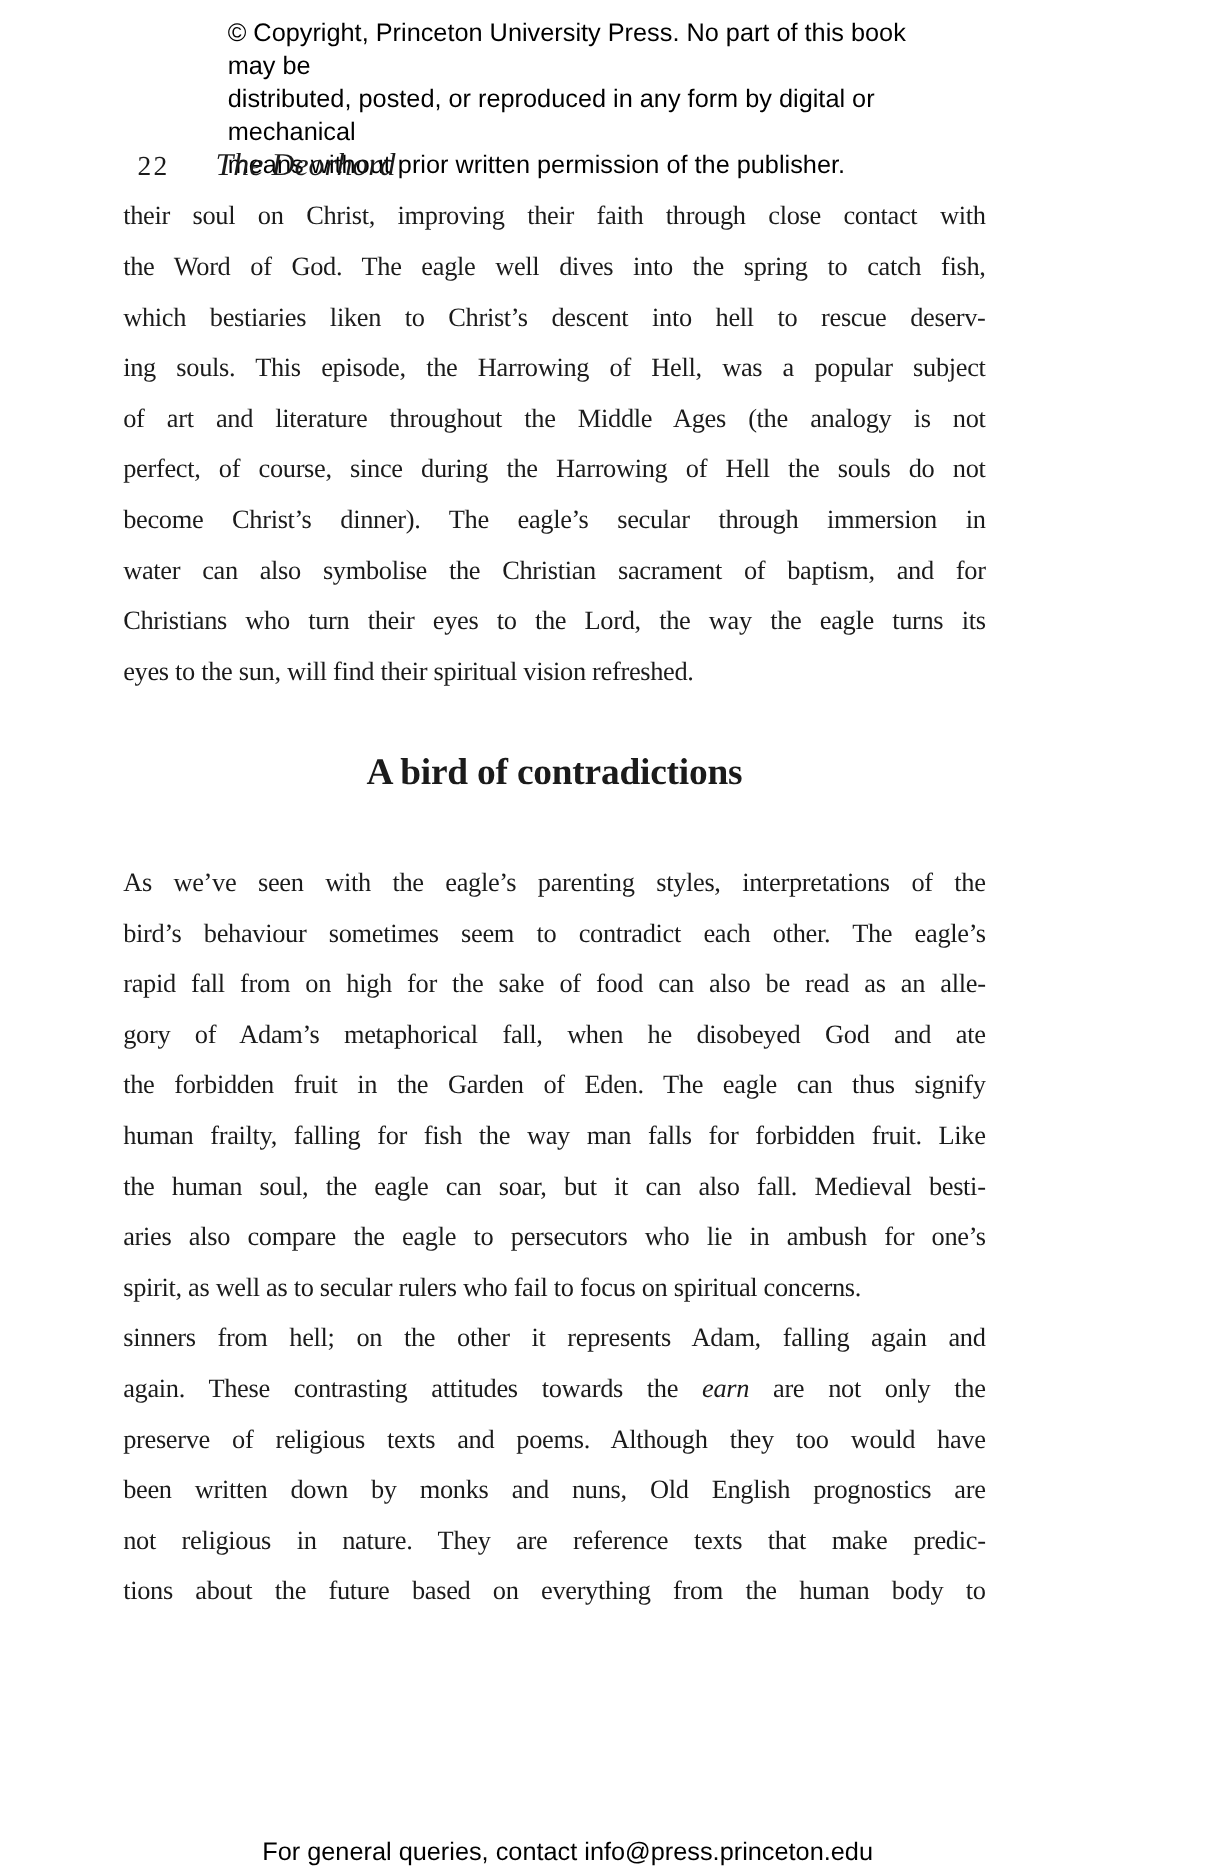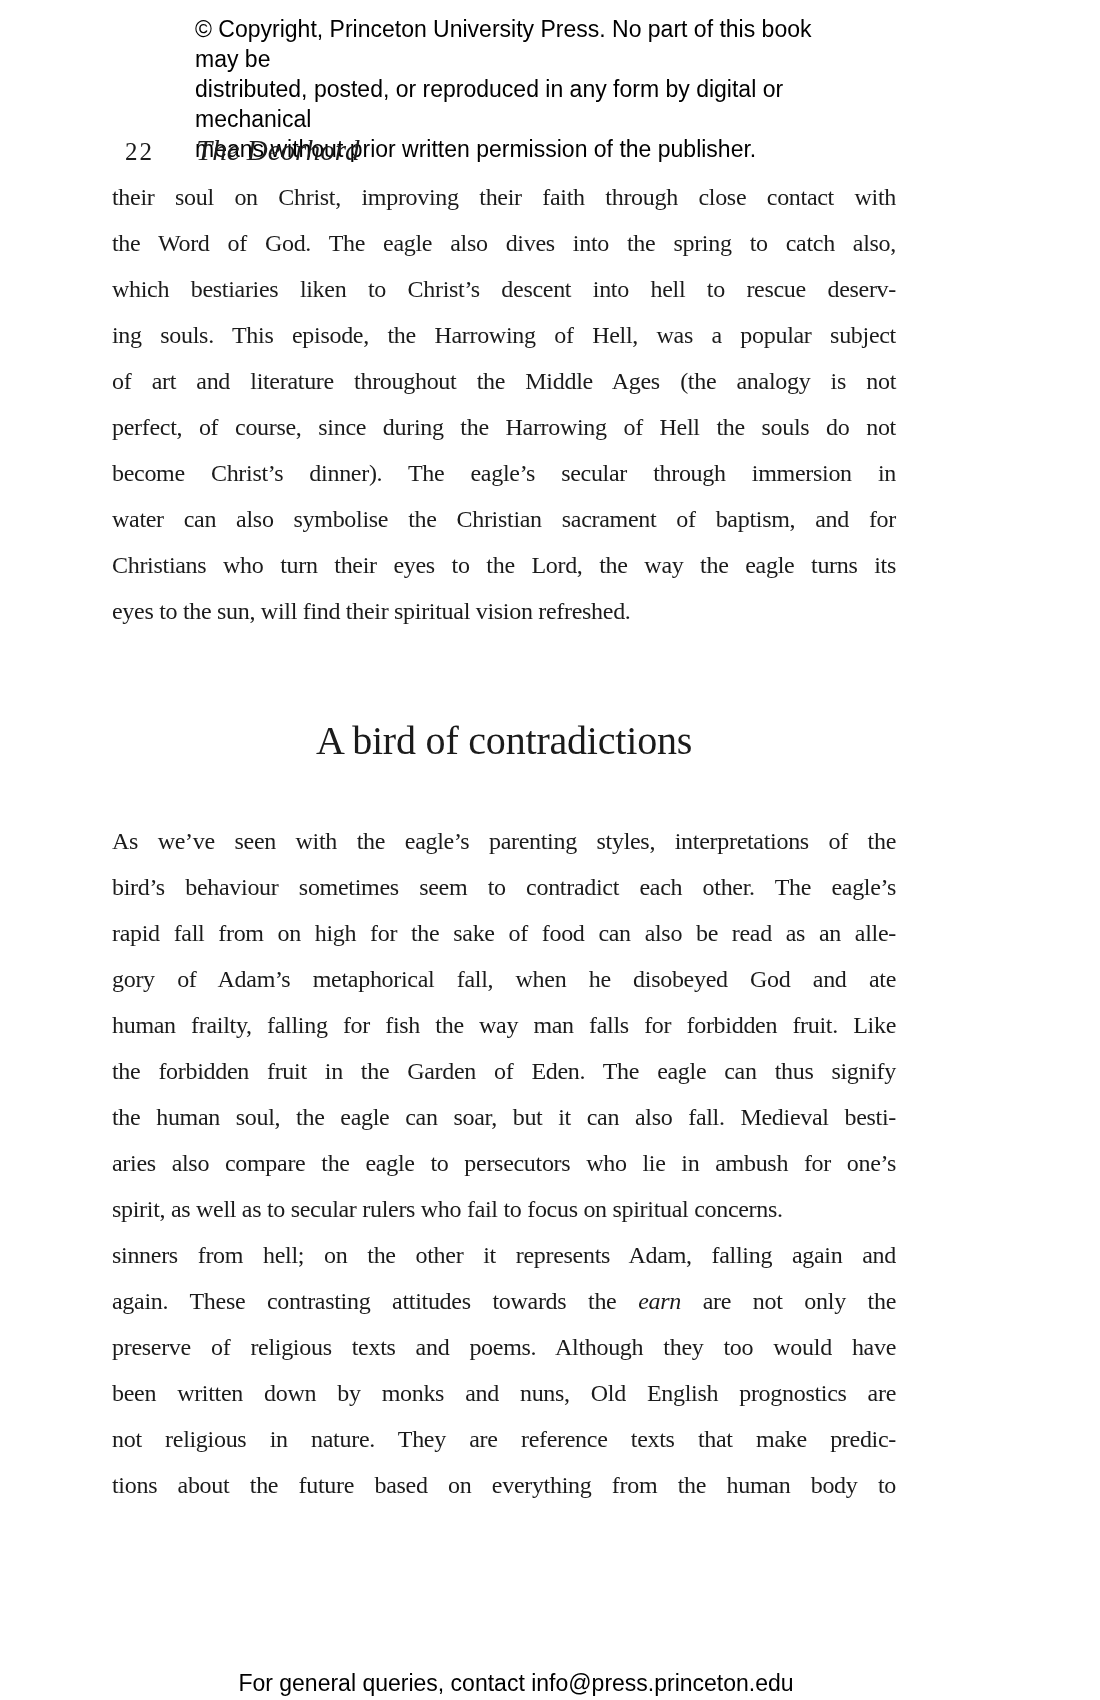--- a/index.html
+++ b/index.html
@@ -19,20 +19,21 @@
     top: 14px;
     width: 660px;
     font-family: "Liberation Sans", sans-serif;
     font-size: 23px;
     line-height: 30px;
     color: #000000;
   }
   .copyright .line {
     text-align: left;
     text-align-last: left;
+    margin-left: 12px;
   }
 
   
   .running-head {
     position: absolute;
     left: 125px;
     top: 88px;
     display: flex;
     align-items: baseline;
     color: #1b1b1b;
@@ -65,26 +66,26 @@
   .para .line {
     text-align: justify;
     text-align-last: justify;
     white-space: normal;
   }
   .para .line.last { text-align-last: left; }
   .para .line.indent { text-indent: 36px; }
   .para i { font-style: italic; }
 
   .section-heading {
-    font-size: 40px;
+    font-size: 34px;
     line-height: 44px;
-    font-weight: 400;
+    font-weight: 700;
     text-align: center;
     letter-spacing: -0.2px;
-    margin: 85px 0 55px 0;
+    margin: 47px 0 55px 0;
     color: #1b1b1b;
   }
 
   
   .footer {
     position: absolute;
     left: 124px;
     top: 1648px;
     width: 784px;
     text-align: center;
@@ -105,38 +106,38 @@
   </div>
 
 <div class="running-head">
   <span class="pagenum">22</span>
   <span class="booktitle">The Deorhord</span>
 </div>
 
 <main class="textblock">
   <div class="para">
       <div class="line"><span>their soul on Christ, improving their faith through close contact with</span></div>
-      <div class="line"><span>the Word of God. The eagle also dives into the spring to catch also,</span></div>
+      <div class="line"><span>the Word of God. The eagle well dives into the spring to catch fish,</span></div>
       <div class="line"><span>which bestiaries liken to Christ’s descent into hell to rescue deserv-</span></div>
       <div class="line"><span>ing souls. This episode, the Harrowing of Hell, was a popular subject</span></div>
       <div class="line"><span>of art and literature throughout the Middle Ages (the analogy is not</span></div>
       <div class="line"><span>perfect, of course, since during the Harrowing of Hell the souls do not</span></div>
       <div class="line"><span>become Christ’s dinner). The eagle’s secular through immersion in</span></div>
       <div class="line"><span>water can also symbolise the Christian sacrament of baptism, and for</span></div>
       <div class="line"><span>Christians who turn their eyes to the Lord, the way the eagle turns its</span></div>
       <div class="line last"><span>eyes to the sun, will find their spiritual vision refreshed.</span></div>
     </div>
   <h2 class="section-heading">A bird of contradictions</h2>
   <div class="para">
       <div class="line"><span>As we’ve seen with the eagle’s parenting styles, interpretations of the</span></div>
       <div class="line"><span>bird’s behaviour sometimes seem to contradict each other. The eagle’s</span></div>
       <div class="line"><span>rapid fall from on high for the sake of food can also be read as an alle-</span></div>
       <div class="line"><span>gory of Adam’s metaphorical fall, when he disobeyed God and ate</span></div>
+      <div class="line"><span>the forbidden fruit in the Garden of Eden. The eagle can thus signify</span></div>
       <div class="line"><span>human frailty, falling for fish the way man falls for forbidden fruit. Like</span></div>
-      <div class="line"><span>the forbidden fruit in the Garden of Eden. The eagle can thus signify</span></div>
       <div class="line"><span>the human soul, the eagle can soar, but it can also fall. Medieval besti-</span></div>
       <div class="line"><span>aries also compare the eagle to persecutors who lie in ambush for one’s</span></div>
       <div class="line last"><span>spirit, as well as to secular rulers who fail to focus on spiritual concerns.</span></div>
     </div>
   <div class="para">
       <div class="line"><span>sinners from hell; on the other it represents Adam, falling again and</span></div>
       <div class="line"><span>again. These contrasting attitudes towards the </span><i>earn</i><span> are not only the</span></div>
       <div class="line"><span>preserve of religious texts and poems. Although they too would have</span></div>
       <div class="line"><span>been written down by monks and nuns, Old English prognostics are</span></div>
       <div class="line"><span>not religious in nature. They are reference texts that make predic-</span></div>

